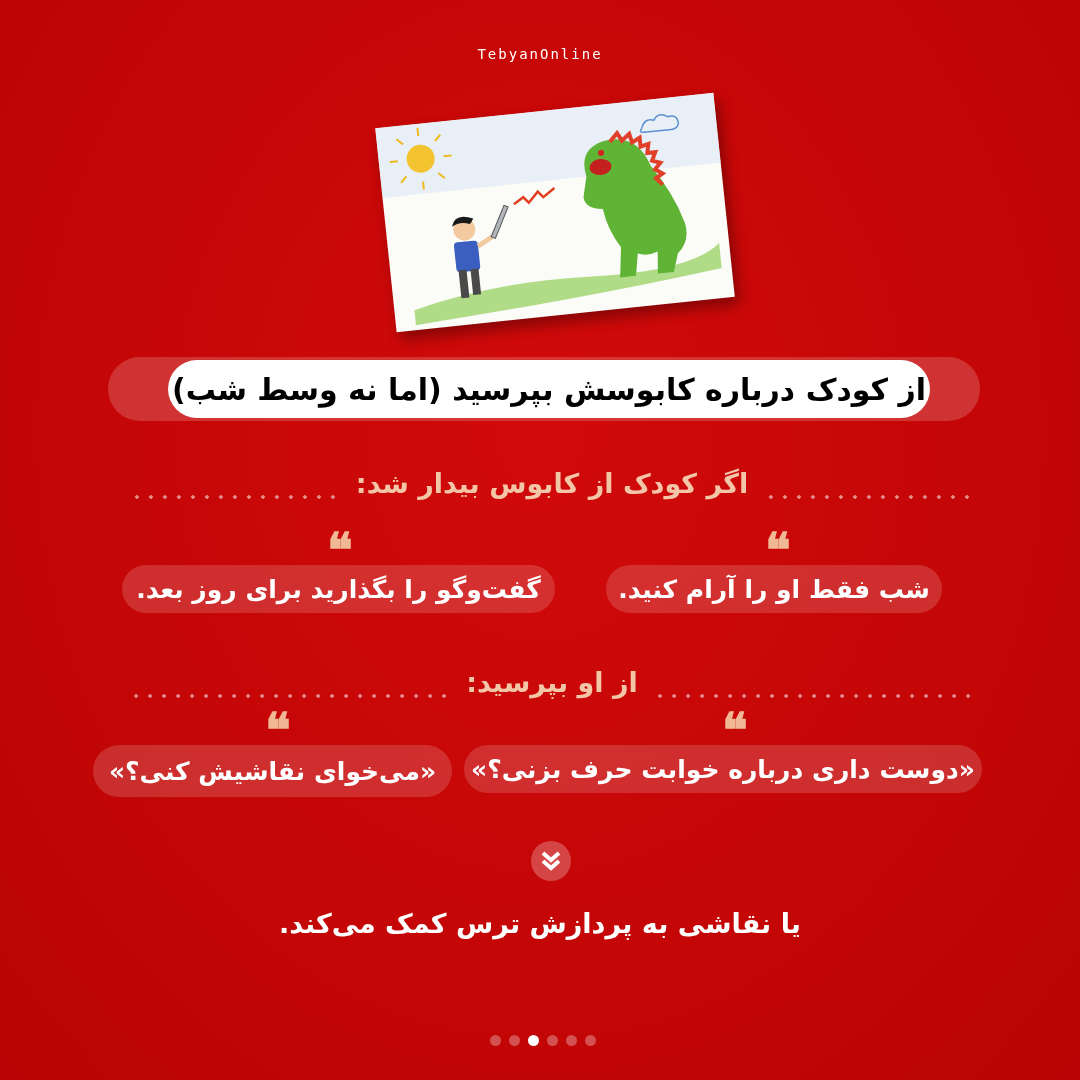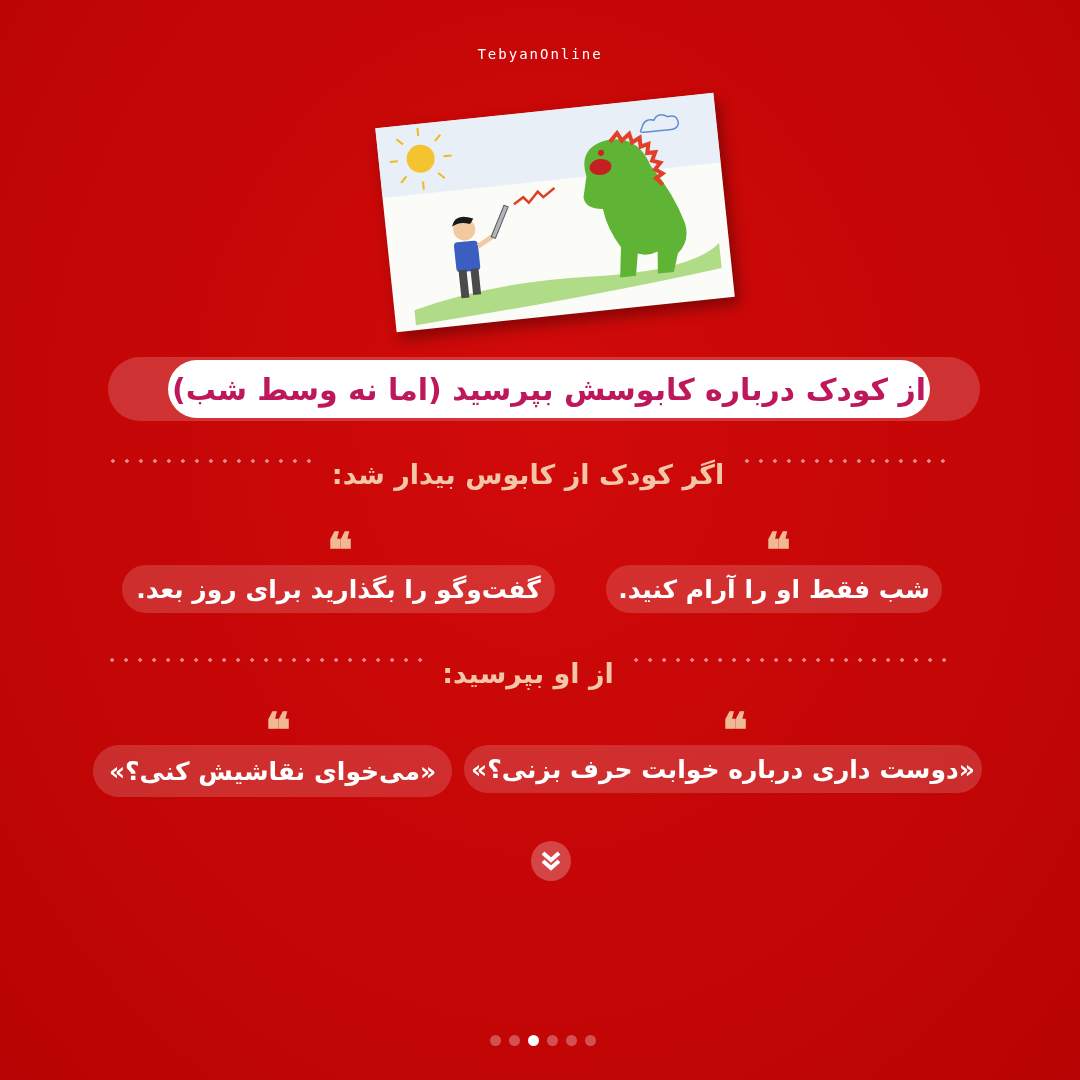--- a/index.html
+++ b/index.html
@@ -31,27 +31,27 @@
 
   
   .title-band {
     position: absolute; left: 108px; top: 357px; width: 872px; height: 64px;
     border-radius: 32px; background: rgba(255,255,255,0.18);
   }
   .title-pill {
     position: absolute; left: 168px; top: 360px; width: 762px; height: 58px;
     border-radius: 29px; background: #ffffff;
     display: flex; align-items: center; justify-content: center;
-    color: #be185d; font-weight: bold; font-size: 30px; direction: rtl;
+    color: #000000; font-weight: bold; font-size: 30px; direction: rtl;
   }
 
   
   .section-head {
-    position: absolute; left: 108px; width: 840px; height: 40px;
-    display: flex; align-items: flex-start; gap: 18px; direction: rtl;
+    position: absolute; left: 132px; width: 840px; height: 40px;
+    display: flex; align-items: flex-end; gap: 18px; direction: rtl;
   }
   .section-head .dots { flex: 1; height: 4px;
     background-image: radial-gradient(circle, rgba(255,255,255,0.55) 1.5px, transparent 2px);
     background-size: 14px 4px; background-repeat: repeat-x; background-position: center; }
   .section-head .label { color: #f3c6a8; font-weight: bold; font-size: 27px; white-space: nowrap; }
 
   
   .quote-mark {
     position: absolute; color: #f0b894; font-family: "DejaVu Serif", serif;
     font-weight: bold; font-size: 48px; line-height: 40px; height: 30px; overflow: visible;
@@ -175,20 +175,21 @@
 </div>
 
 <div class="chev">
   <svg width="24" height="24" viewBox="0 0 24 24">
     <polyline points="4,4 12,11 20,4" fill="none" stroke="#ffffff" stroke-width="4" stroke-linejoin="miter"></polyline>
     <polyline points="4,12 12,19 20,12" fill="none" stroke="#ffffff" stroke-width="4" stroke-linejoin="miter"></polyline>
   </svg>
 </div>
 
 <div class="summary">
+  <div>یا نقاشی به پردازش ترس کمک می‌کند.</div>
 </div>
 
 <div class="pager">
   <div class="dot"></div>
   <div class="dot"></div>
   <div class="dot active"></div>
   <div class="dot"></div>
   <div class="dot"></div>
   <div class="dot"></div>
 </div>

